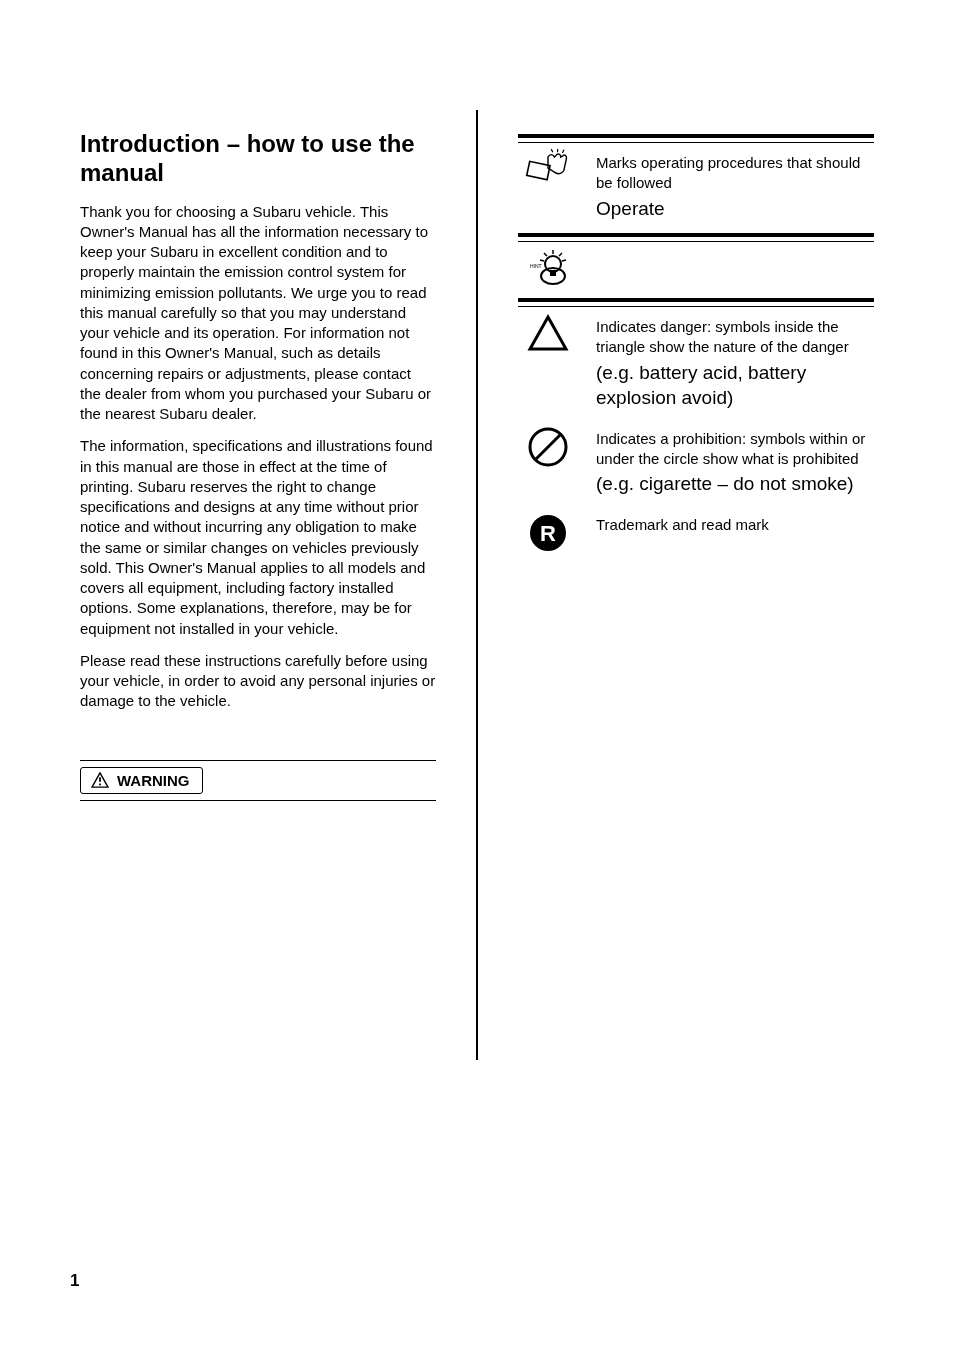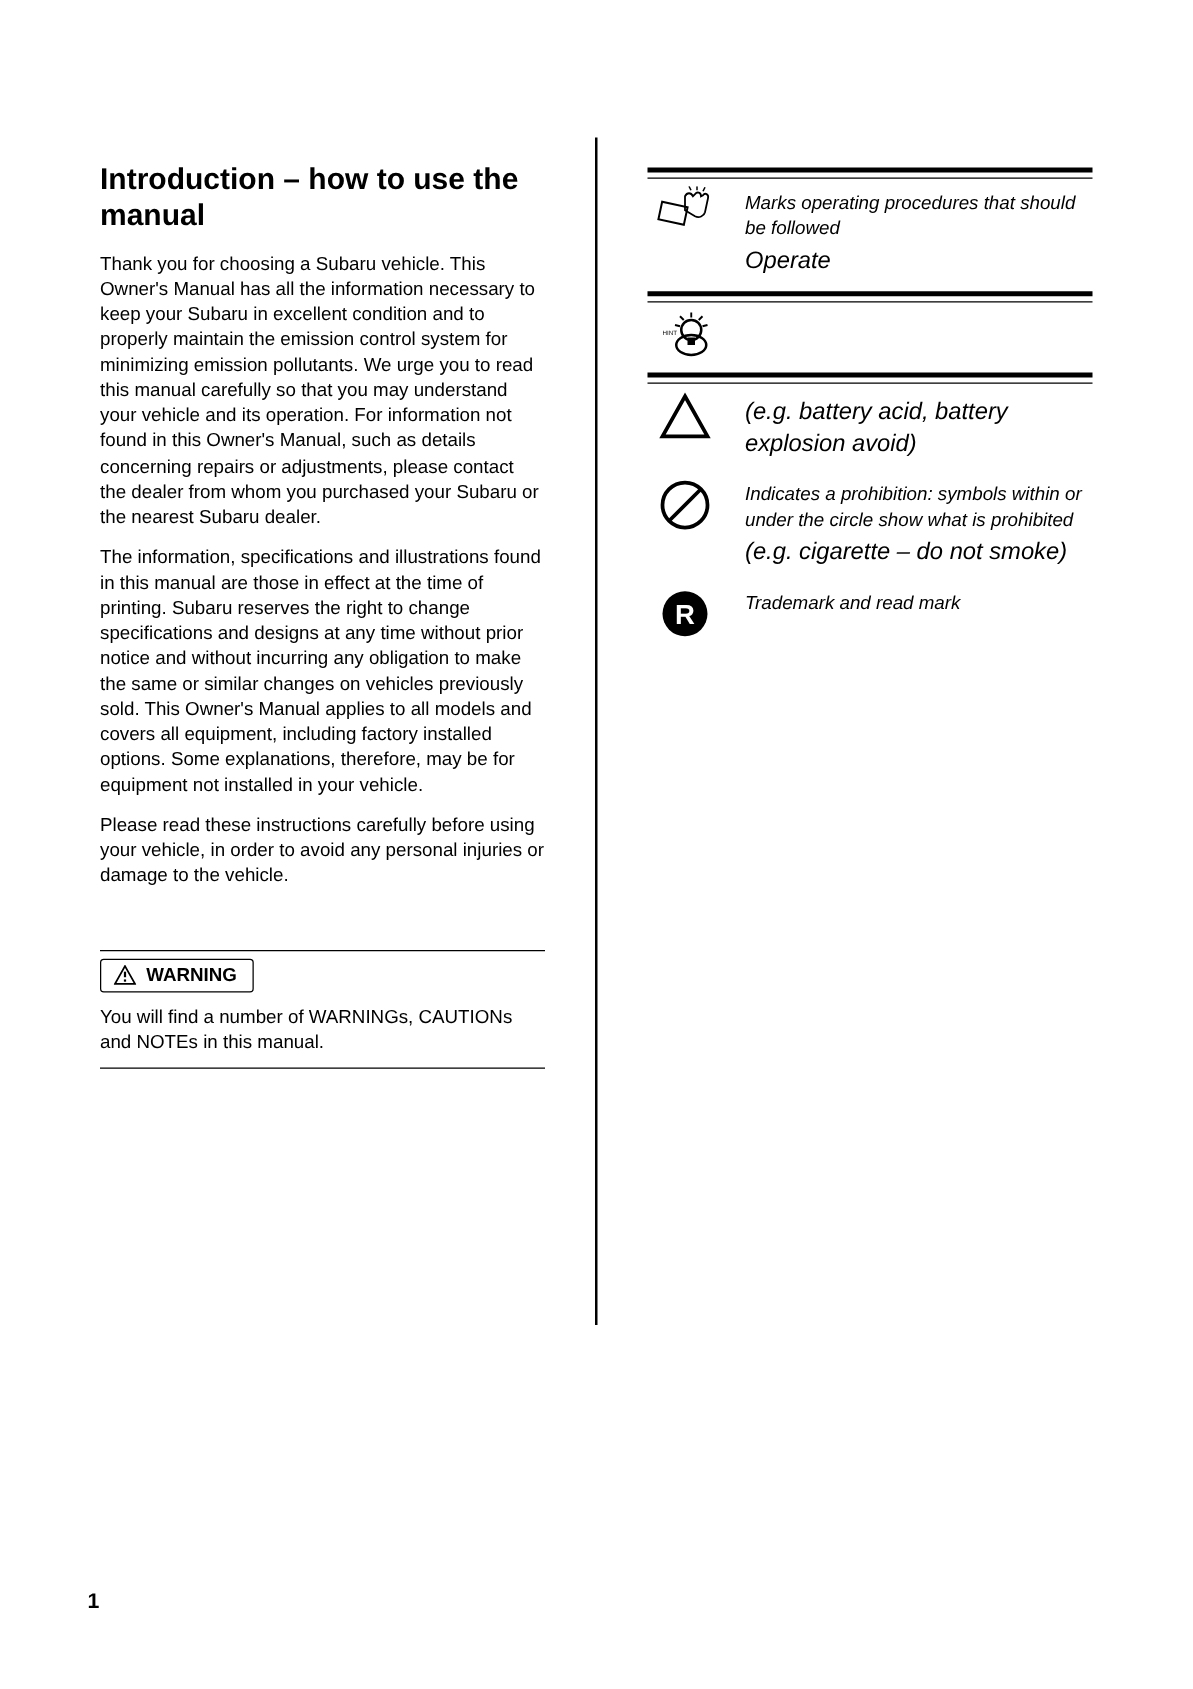--- a/index.html
+++ b/index.html
@@ -79,21 +79,20 @@
     display: flex;
     justify-content: center;
     align-items: center;
     flex-shrink: 0;
   }
   .icon-row .text-cell {
     flex: 1;
     font-size: 14px;
     line-height: 1.35;
     padding-top: 4px;
-    font-style: italic;
   }
   .icon-row .text-cell p {
     margin: 0 0 2px 0;
   }
   .sub-line {
     font-size: 19px;
   }
   .thick-rule {
     border: none;
     border-top: 4px solid #000;
@@ -137,21 +136,20 @@
         <div class="caution-box">
           <span class="tri-excl">
             <svg viewBox="0 0 20 18" width="18" height="16">
               <polygon points="10,1 19,17 1,17" fill="none" stroke="#000" stroke-width="1.6"></polygon>
               <rect x="9" y="6" width="2" height="5" fill="#000"></rect>
               <rect x="9" y="13" width="2" height="2" fill="#000"></rect>
             </svg>
           </span>
           <span>WARNING</span>
         </div>
-        <div class="block-mid body-text">You will find a number of WARNINGs, CAUTIONs and NOTEs in this manual.</div>
         <hr class="hr-line">
       </div>
 
     </div>
 
     <div class="divider"></div>
 
     <div class="col">
 
       <hr class="thick-rule">
@@ -189,20 +187,21 @@
       </div>
       <hr class="thick-rule">
 
       <div class="icon-row">
         <div class="icon-cell">
           <svg width="44" height="40" viewBox="0 0 44 40">
             <polygon points="22,4 40,36 4,36" fill="none" stroke="#000" stroke-width="3"></polygon>
           </svg>
         </div>
         <div class="text-cell">
+          <p>Indicates danger: symbols inside the triangle show the nature of the danger</p>
           <p class="sub-line">(e.g. battery acid, battery explosion avoid)</p>
         </div>
       </div>
 
       <div class="icon-row">
         <div class="icon-cell">
           <svg width="44" height="44" viewBox="0 0 44 44">
             <circle cx="22" cy="22" r="18" fill="none" stroke="#000" stroke-width="3"></circle>
             <line x1="10" y1="34" x2="34" y2="10" stroke="#000" stroke-width="3"></line>
           </svg>

